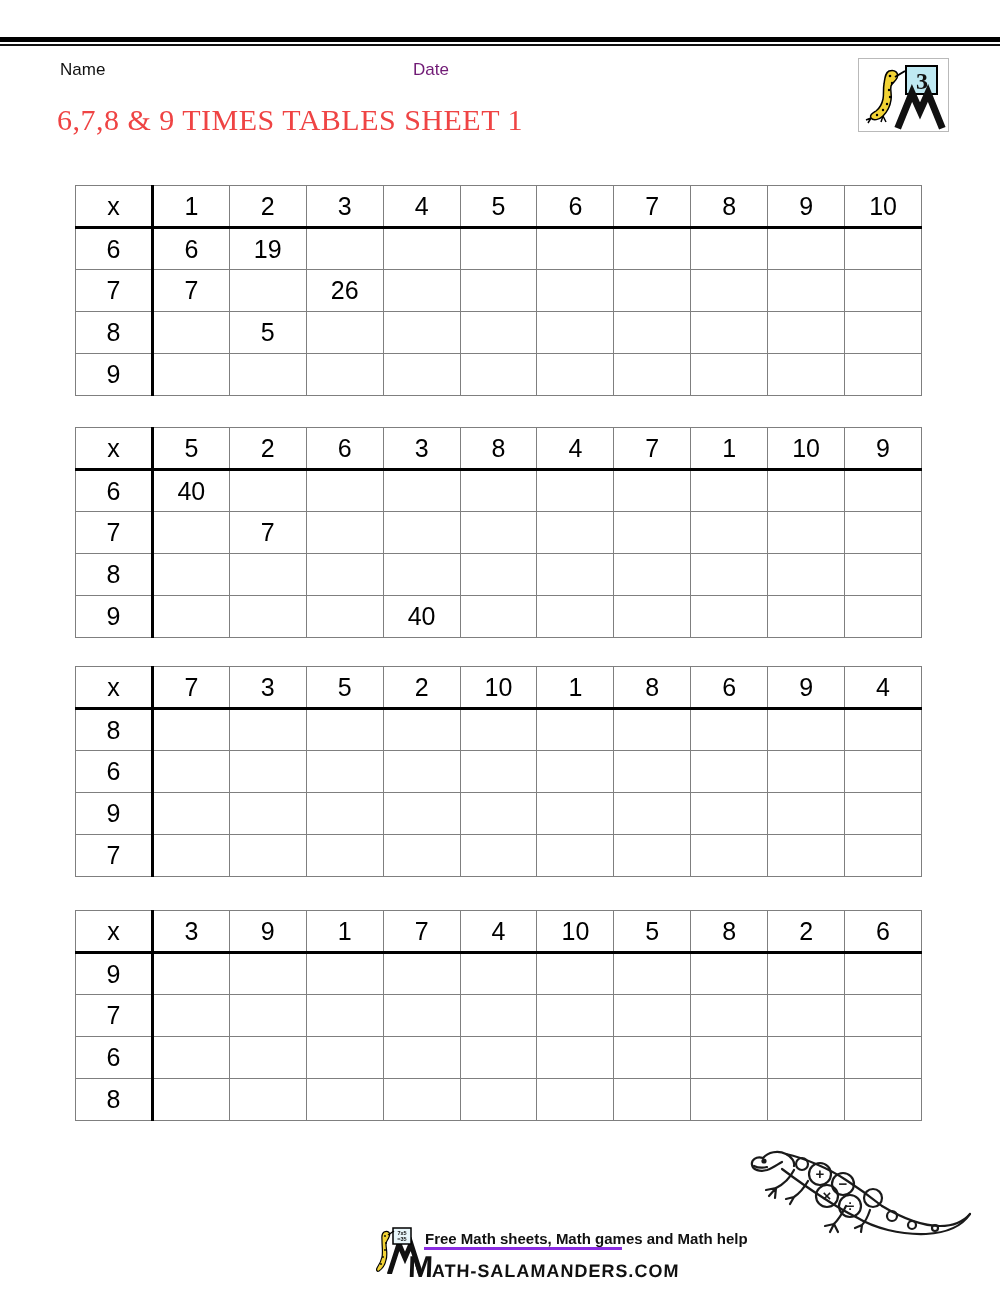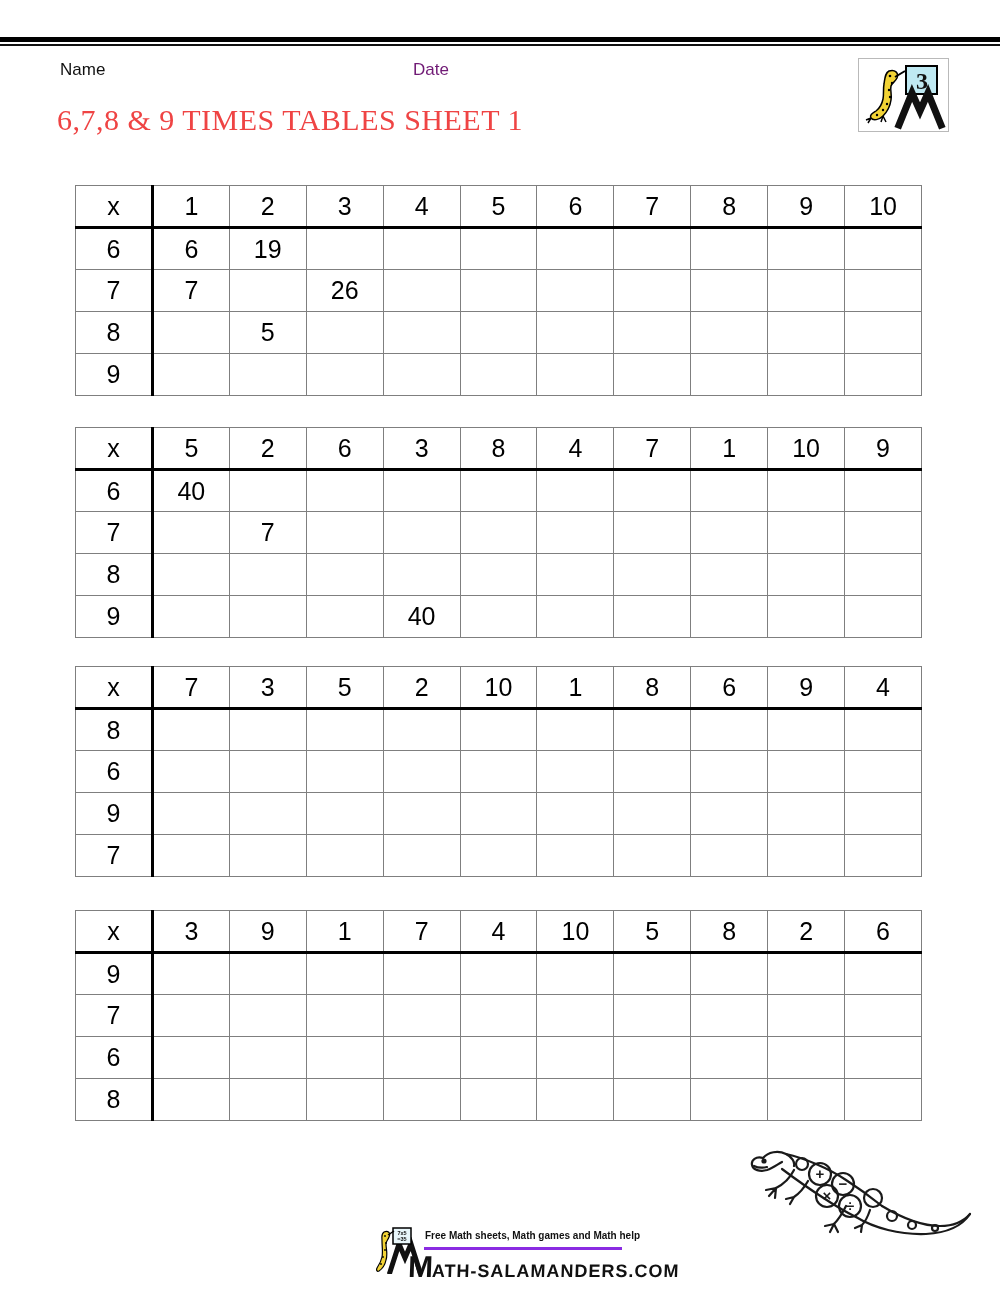--- a/index.html
+++ b/index.html
@@ -48,21 +48,21 @@
   table.ttable thead th { border-bottom:3px solid #000; }
   table.ttable th:first-child, table.ttable td:first-child { border-right:3px solid #000; }
 
   .salamander { position:absolute; left:742px; top:1136px; }
 
   
   .footer { position:absolute; left:376px; top:1224px; width:260px; height:56px; }
   .footer-icon { position:absolute; left:0; top:0; }
   .footer-tagline {
     position:absolute; left:49px; top:6px; width:240px;
-    font-size:10px; font-weight:bold; color:#111; white-space:nowrap;
+    font-size:15px; font-weight:bold; color:#111; white-space:nowrap;
   }
   .footer-rule { position:absolute; left:48px; top:23px; width:198px; height:3px; background:#8a2be2; }
   .footer-wordmark {
     position:absolute; left:32px; top:26px; white-space:nowrap;
     font-weight:bold; color:#111; transform:skewX(-2deg);
   }
   .footer-wordmark .wm-m { font-size:30px; letter-spacing:-1px; }
   .footer-wordmark .wm-rest { font-size:18px; letter-spacing:1px; }
 </style>
 </head>

